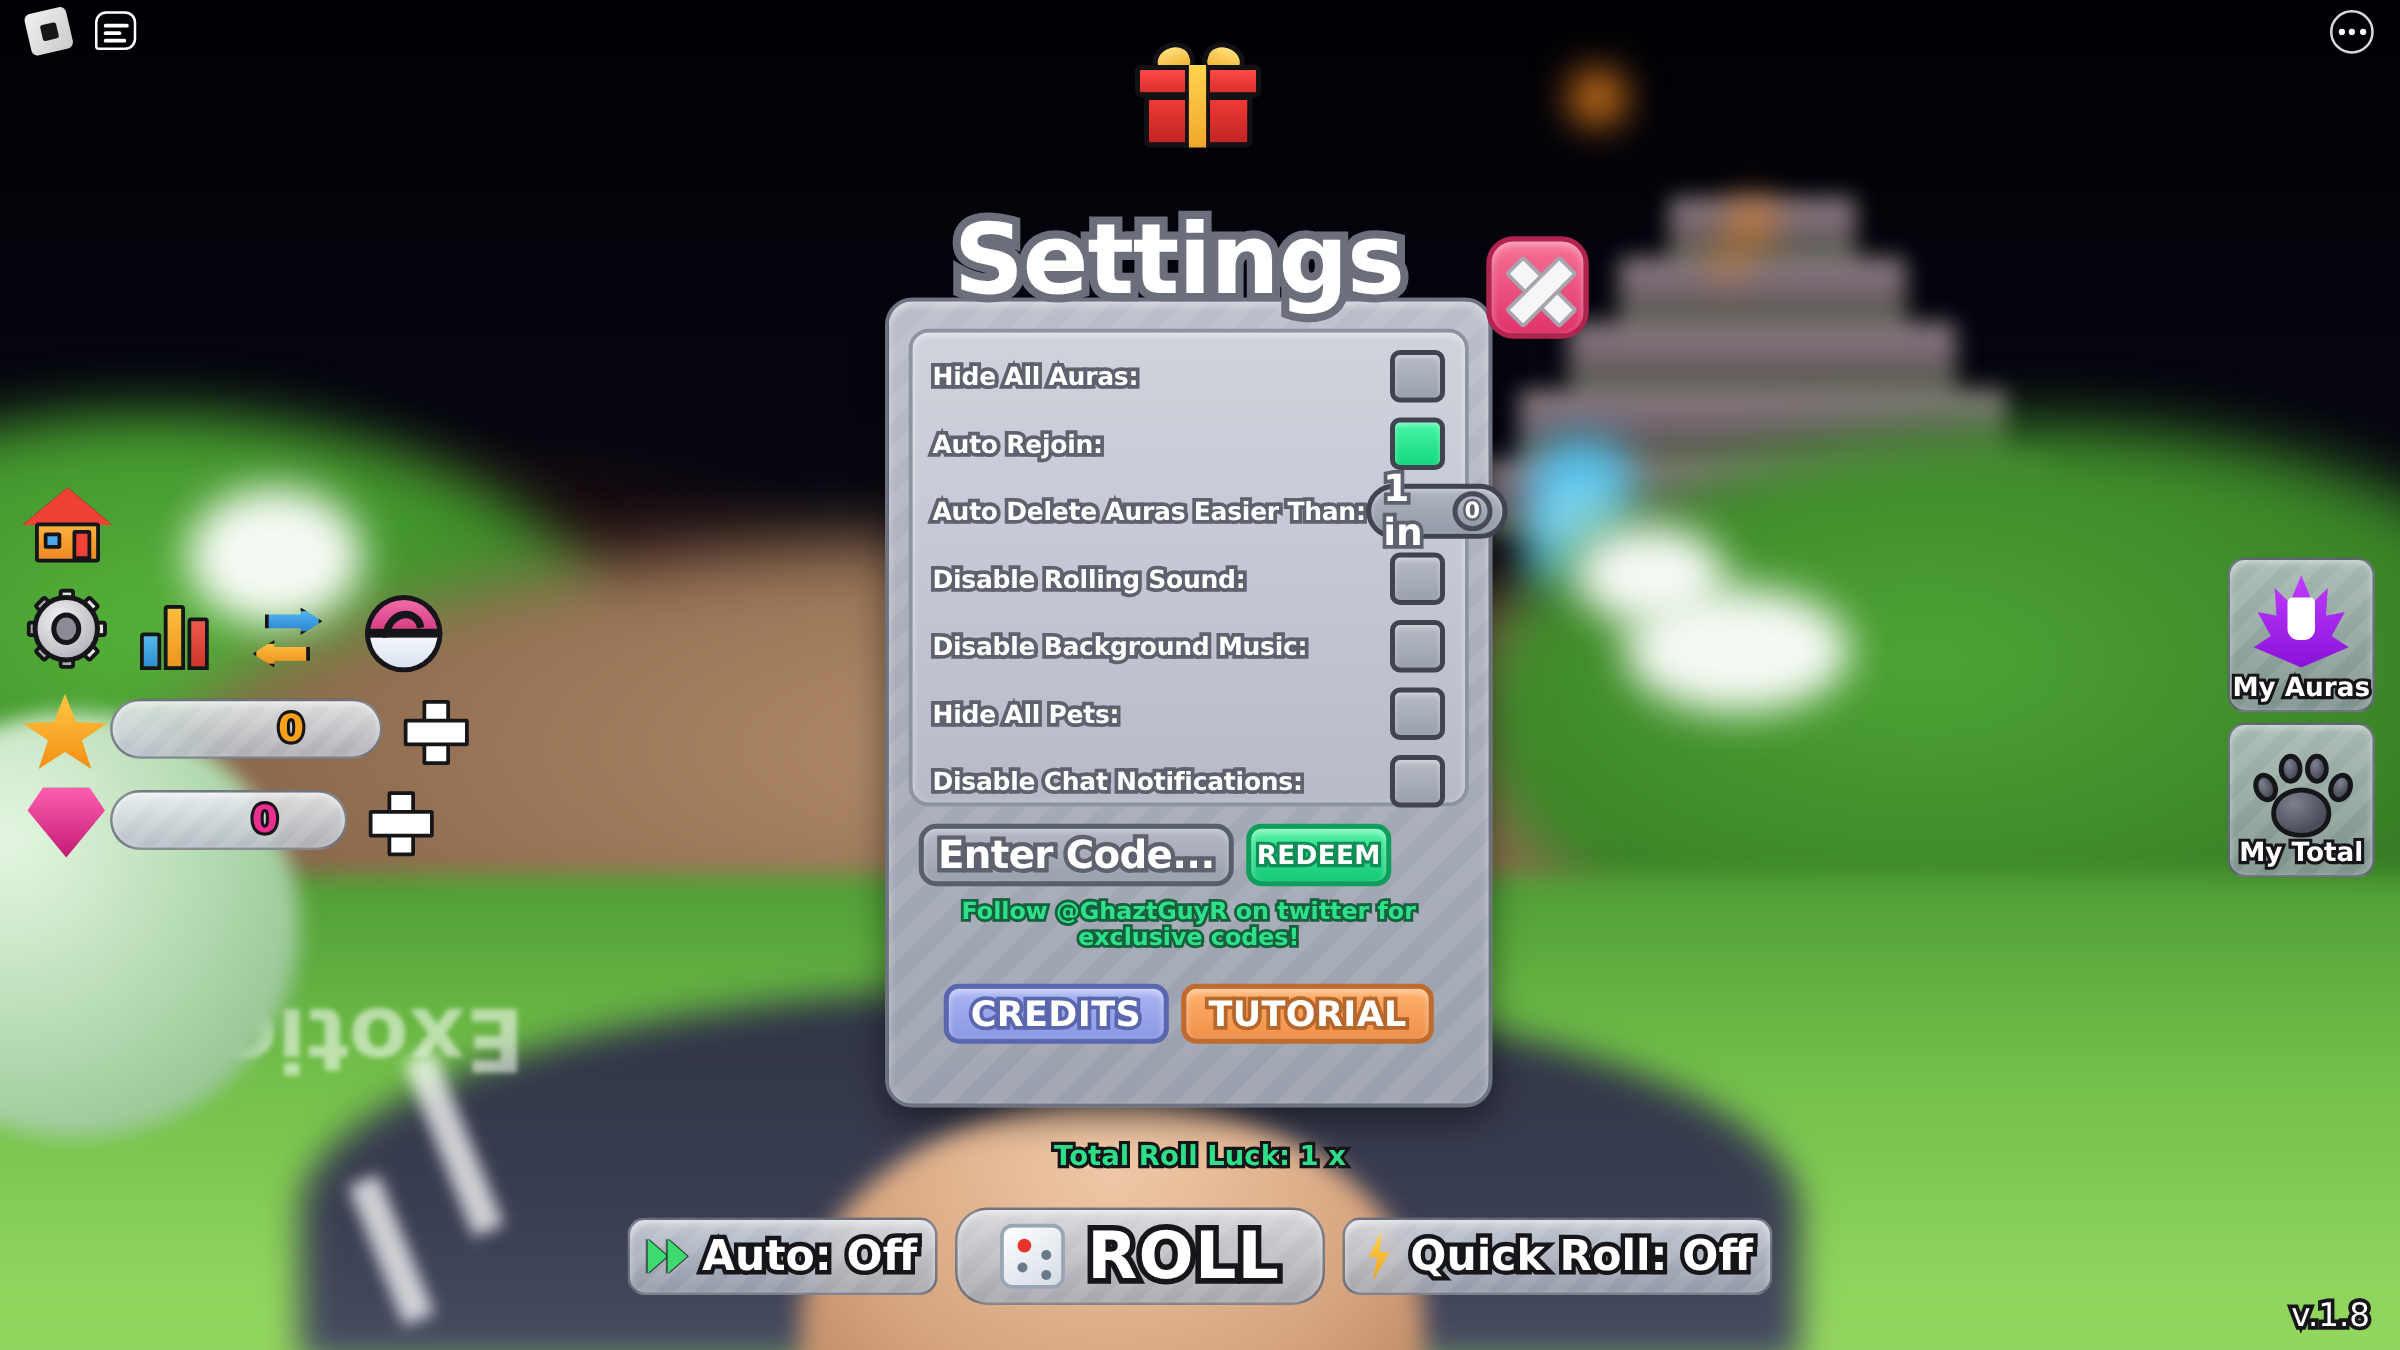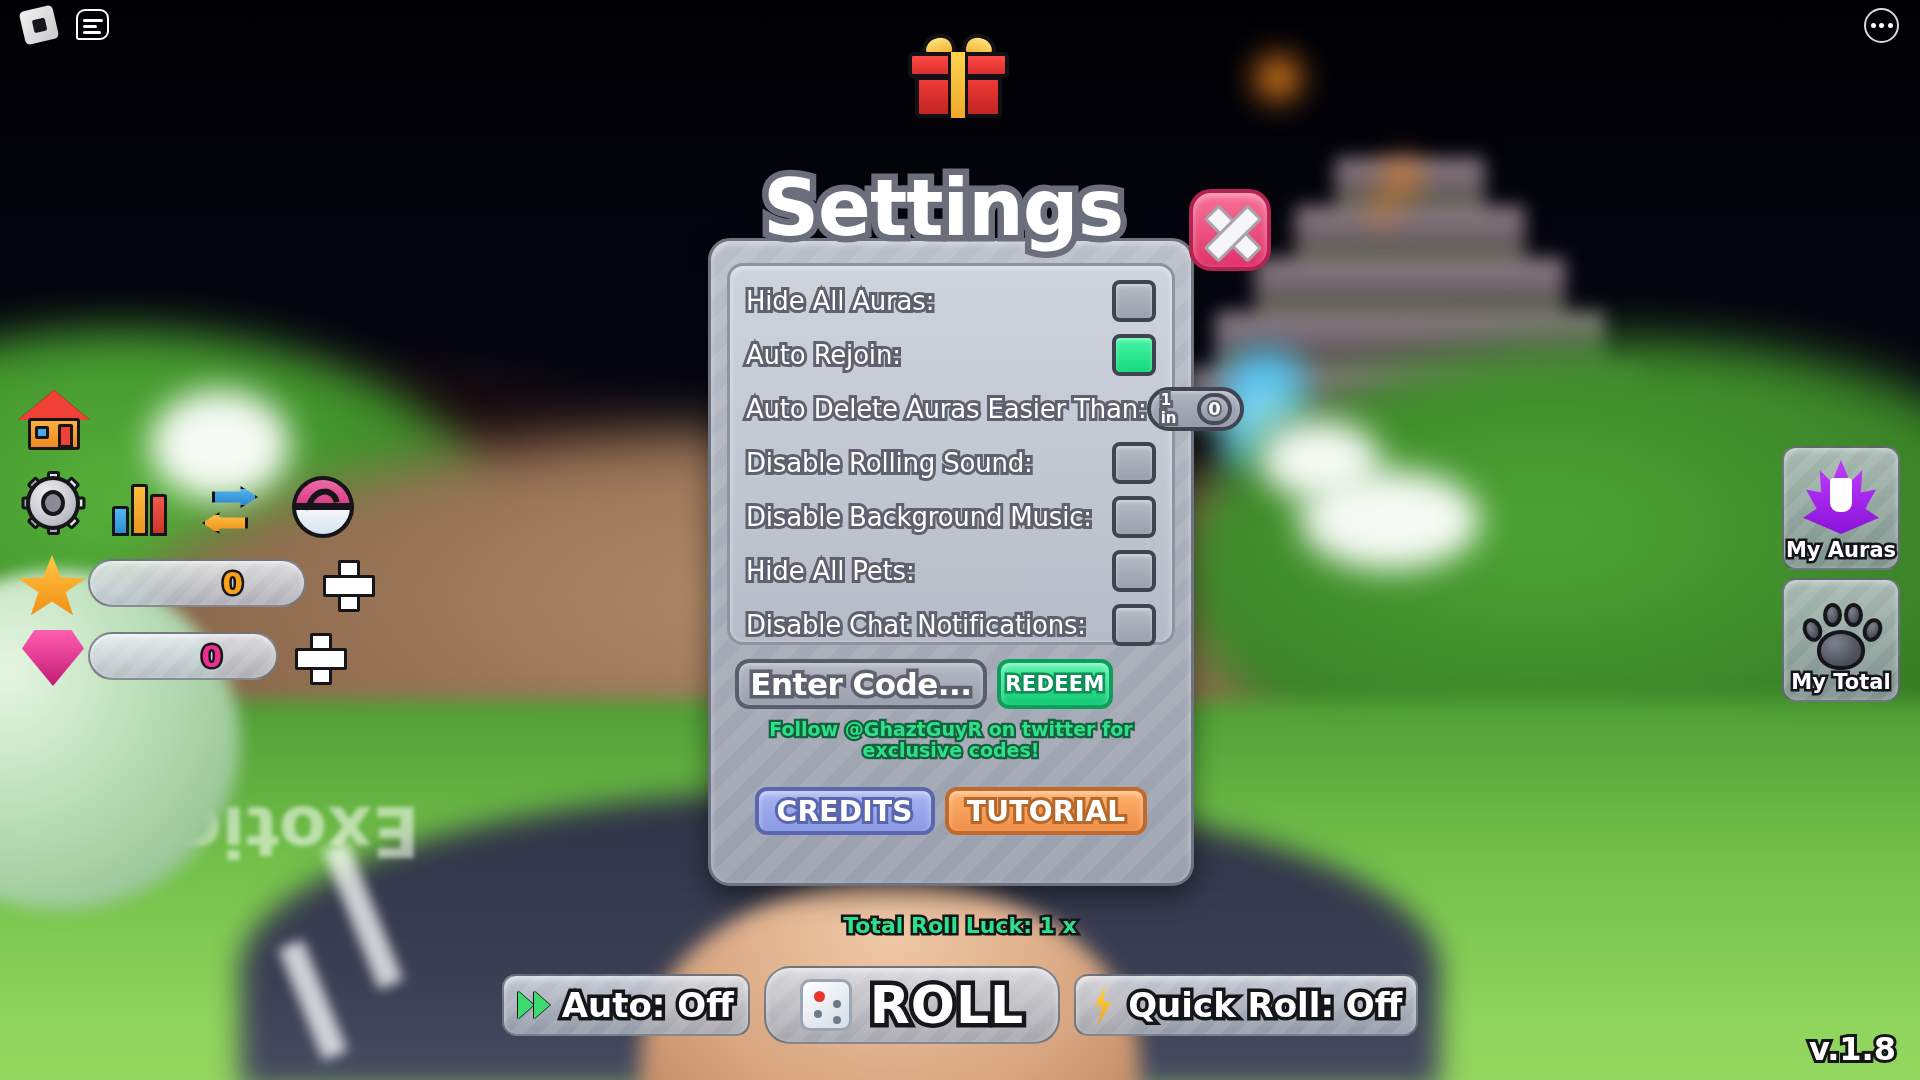--- a/index.html
+++ b/index.html
@@ -355,21 +355,21 @@
     background:linear-gradient(180deg,#ced3dc 0%, #c2c7d2 55%, #b6bbc7 100%);
     border:3px solid #8d93a1;
     box-shadow:inset 0 2px 6px rgba(255,255,255,.55);
     padding:12px 16px 8px 16px;
   }
   .srow {
     position:relative; display:flex; align-items:center; justify-content:space-between;
     height:45px; margin-bottom:9px;
   }
   .srow-label {
-    font-size:26px; font-weight:400; color:#ffffff; white-space:nowrap;
+    font-size:20px; font-weight:700; color:#ffffff; white-space:nowrap;
     -webkit-text-stroke:6px #5d626e; paint-order:stroke fill;
     letter-spacing:-.2px;
   }
   .toggle {
     width:44px; height:42px; border-radius:8px; flex:0 0 auto; cursor:pointer;
     background:linear-gradient(180deg,#b6bbc6,#9aa0ac);
     border:4px solid #3f4450;
     box-shadow:inset 0 2px 4px rgba(255,255,255,.4);
   }
   .toggle.on {
@@ -377,21 +377,21 @@
     border-color:#3f4450;
   }
   .stepper {
     display:flex; align-items:center; gap:12px; height:44px; padding:0 8px 0 10px;
     border-radius:22px; cursor:pointer;
     background:linear-gradient(180deg,#aeb4c0,#959ba8);
     border:4px solid #3f4450;
     box-shadow:inset 0 2px 4px rgba(255,255,255,.35);
   }
   .stepper-text {
-    font-size:15px; font-weight:900; color:#fff;
+    font-size:30px; font-weight:900; color:#fff;
     -webkit-text-stroke:6px #5d626e; paint-order:stroke fill;
   }
   .stepper-pill {
     width:44px; height:32px; border-radius:16px;
     background:linear-gradient(180deg,#b3b9c4,#9298a5);
     border:4px solid #474c58;
     display:flex; align-items:center; justify-content:center;
     font-size:18px; font-weight:900; color:#fff;
     -webkit-text-stroke:4px #5d626e; paint-order:stroke fill;
   }
@@ -491,21 +491,21 @@
   }
   .dice {
     width:52px; height:52px; border-radius:10px;
     background:linear-gradient(145deg,#ffffff,#d3dce6);
     border:3px solid #9aa6b4; position:relative;
   }
   .pip { position:absolute; width:8px; height:8px; border-radius:50%; background:#6b7a8a; }
   .pip.red { width:11px; height:11px; background:#e8342c; }
   .version {
     position:absolute; right:24px; bottom:12px;
-    font-size:32px; font-weight:700; color:#ffffff;
+    font-size:26px; font-weight:400; color:#ffffff;
     -webkit-text-stroke:6px #15151a; paint-order:stroke fill; z-index:29;
   }
 </style>
 </head>
 <body>
 
 <div id="scene">
   <div class="sky"></div>
   <div class="temple">
     <div class="temple-tier" style="top:18px;width:150px;height:52px;"></div>

